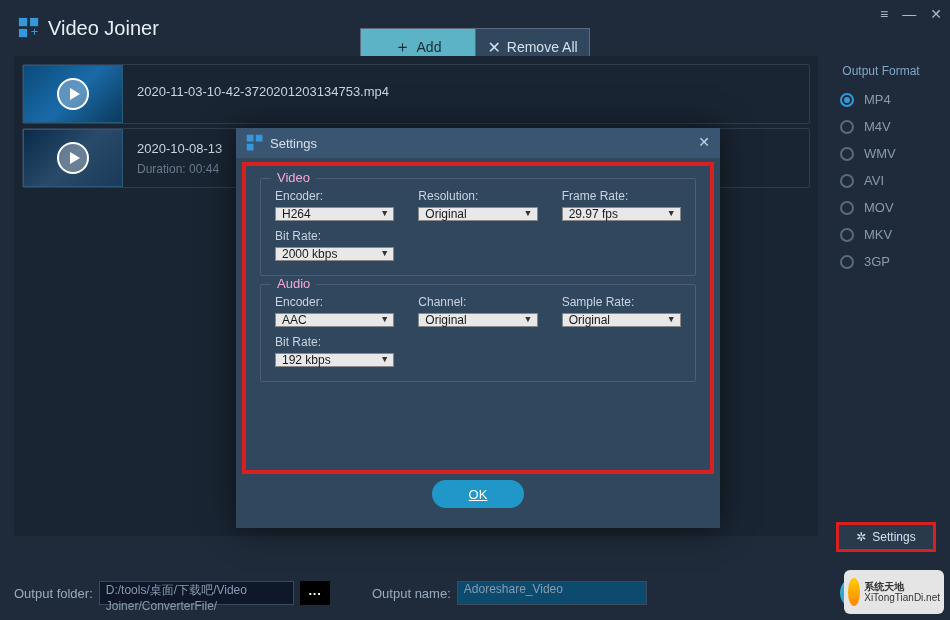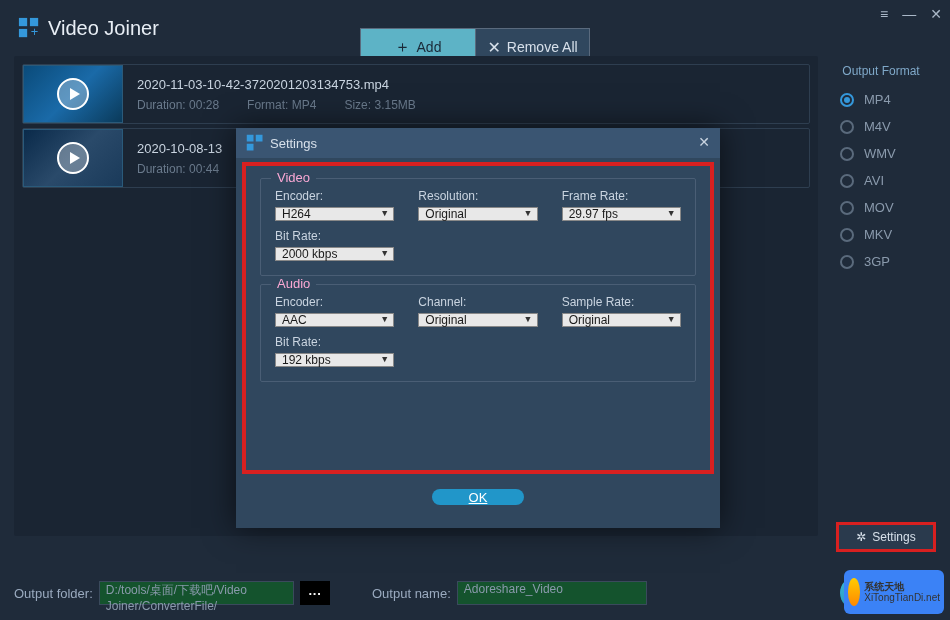--- a/index.html
+++ b/index.html
@@ -31,41 +31,41 @@
 .fmt-item { display: flex; align-items: center; font-size: 13px; color: #8a9aac; }
 .radio { width: 14px; height: 14px; border-radius: 50%; border: 2px solid #5a6a7c; margin-right: 10px; display: flex; align-items: center; justify-content: center; }
 .radio.on { border-color: #3498db; }
 .radio.on:after { content: ""; width: 6px; height: 6px; border-radius: 50%; background: #3498db; }
 
 .settings-btn { position: absolute; right: 14px; bottom: 68px; width: 100px; height: 30px; background: #2a3a4d; border: 3px solid #d82020; display: flex; align-items: center; justify-content: center; font-size: 12px; color: #d7e0ea; }
 .settings-btn .gear { margin-right: 6px; }
 
 .footer { position: absolute; bottom: 10px; left: 14px; right: 20px; display: flex; align-items: center; gap: 6px; font-size: 13px; }
 .footer label { color: #9aaabf; white-space: nowrap; }
-.folder-input { flex: 1; max-width: 360px; height: 24px; background: #14532d; border: 1px solid #3a4a5c; color: #8a9aac; padding: 0 6px; font-size: 12px; }
+.folder-input { flex: 1; max-width: 360px; height: 24px; background: #0f172a; border: 1px solid #3a4a5c; color: #8a9aac; padding: 0 6px; font-size: 12px; }
 .browse { width: 30px; height: 24px; background: #000; color: #fff; display: flex; align-items: center; justify-content: center; font-weight: bold; }
-.name-input { width: 190px; height: 24px; background: #14532d; border: 1px solid #3a4a5c; color: #8a9aac; padding: 0 6px; font-size: 12px; }
+.name-input { width: 190px; height: 24px; background: #0c4a6e; border: 1px solid #3a4a5c; color: #8a9aac; padding: 0 6px; font-size: 12px; }
 .spacer { flex: 1; }
 .join-btn { width: 90px; height: 34px; border-radius: 17px; background: linear-gradient(#3ab8d4,#2a98c4); }
 
 
 .modal { position: absolute; left: 236px; top: 128px; width: 484px; height: 400px; background: #30475e; box-shadow: 0 0 30px rgba(0,0,0,0.6); }
 .modal-content { border: 4px solid #d82020; margin: 34px 6px 6px 6px; height: 312px; padding: 4px 10px; }
 .modal-title { position: absolute; top: 0; left: 0; right: 0; height: 30px; background: #3a5572; display: flex; align-items: center; padding: 0 10px; font-size: 13px; color: #d7e0ea; }
 .modal-title .ml { width: 18px; height: 18px; margin-right: 6px; }
 .modal-close { position: absolute; right: 10px; top: 6px; color: #c9d4e0; font-size: 14px; }
 .fieldset { border: 1px solid #4a5e75; border-radius: 2px; margin: 8px 4px; padding: 10px 14px 14px 14px; position: relative; }
 .legend { position: absolute; top: -9px; left: 10px; background: #30475e; padding: 0 6px; font-size: 13px; color: #f9a8d4; }
 .grid2 { display: grid; grid-template-columns: 1fr 1fr 1fr; gap: 8px 24px; }
 .fld label { display: block; font-size: 12px; color: #c9d4e0; margin-bottom: 4px; }
 .select { width: 100%; height: 14px; background: #e8e8e8; color: #1a1a1a; font-family: "Courier New", monospace; font-size: 12px; padding: 0 6px; border: 1px solid #888; display: flex; align-items: center; justify-content: space-between; }
 .select:after { content: "▼"; font-size: 9px; color: #333; }
-.ok-btn { width: 92px; height: 16px; border-radius: 14px; background: #2196c9; color: #fff; font-size: 13px; display: flex; align-items: center; justify-content: center; margin: 15px auto 0; text-decoration: underline; }
-
-.watermark { position: absolute; right: 6px; bottom: 6px; width: 100px; height: 44px; background: #3b82f6; border-radius: 6px; display: flex; align-items: center; padding: 4px; font-size: 10px; color: #333; }
+.ok-btn { width: 92px; height: 28px; border-radius: 14px; background: #2196c9; color: #fff; font-size: 13px; display: flex; align-items: center; justify-content: center; margin: 6px auto 0; text-decoration: underline; }
+
+.watermark { position: absolute; right: 6px; bottom: 6px; width: 100px; height: 44px; background: #e5e5e5; border-radius: 6px; display: flex; align-items: center; padding: 4px; font-size: 10px; color: #333; }
 .watermark .wtext { line-height: 1.1; }
 .watermark .cn { font-weight: bold; }
 .wm-ic { width: 28px; height: 28px; border-radius: 50%; background: linear-gradient(#ffcc00,#ff8800); margin-right: 4px; position:relative; }
 </style>
 </head>
 <body>
 
 <div class="header">
   <svg class="app-logo" viewBox="0 0 24 24">
       <rect x="1" y="1" width="9" height="9" fill="#3498db"></rect>
@@ -92,25 +92,20 @@
 </div>
 
 <div class="main">
   <div class="file-area">
     <div class="file-row">
       <div class="thumb">
           <div class="play-circ"></div>
         </div>
       <div class="file-meta">
         <div class="file-name">2020-11-03-10-42-3720201203134753.mp4</div>
-        <div class="file-sub">
-          <span><span>Duration:</span> <span>00:28</span></span>
-          <span><span>Format:</span> <span>MP4</span></span>
-          <span><span>Size:</span> <span>3.15MB</span></span>
-        </div>
       </div>
     </div>
     <div class="file-row">
       <div class="thumb t2">
           <div class="play-circ"></div>
         </div>
       <div class="file-meta">
         <div class="file-name">2020-10-08-13</div>
         <div class="file-sub">
           <span><span>Duration:</span> <span>00:44</span></span>

